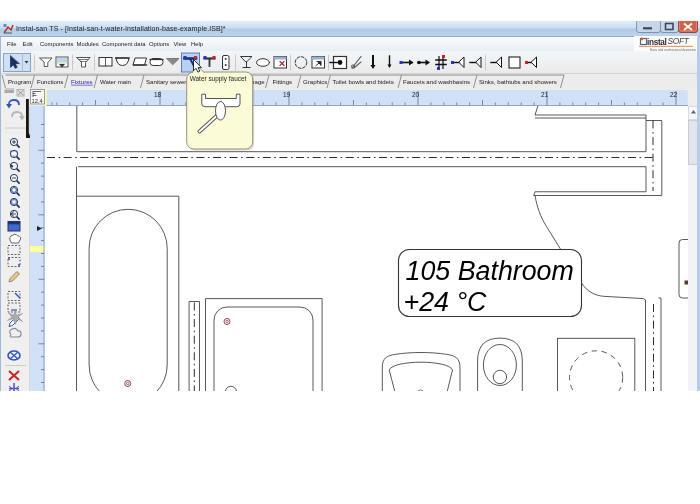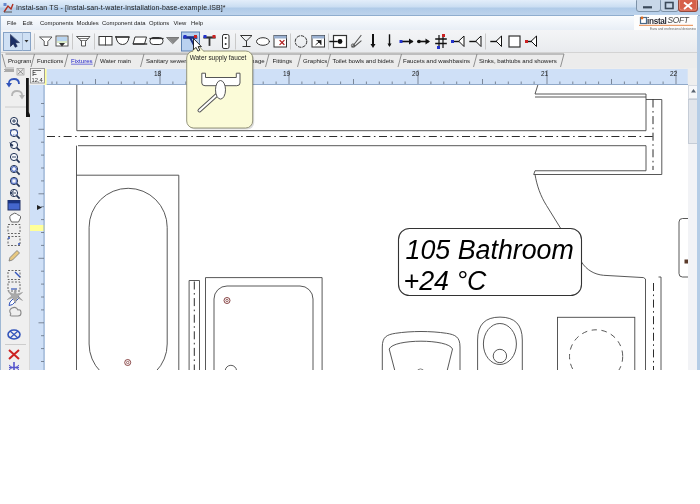--- a/index.html
+++ b/index.html
@@ -1,18 +1,18 @@
 <!DOCTYPE html>
 <html><head>
 <meta charset="utf-8">
 <style>
 * { margin:0; padding:0; box-sizing:border-box; }
 html,body { width:700px; height:504px; overflow:hidden; }
 body { font-family:"Liberation Sans", sans-serif; }
-#app { position:relative; width:700px; height:370px; background:#f0f0f0; overflow:hidden; }
+#app { position:relative; width:700px; height:370px; background:#f0f0f0; overflow:hidden;margin-top:21px; }
 .abs { position:absolute; }
 #titlebar { left:0; top:0; width:700px; height:16px;
   background:linear-gradient(180deg,#e3eefa 0%,#cbdef2 45%,#b0cbe8 55%,#bdd3ec 100%);
   border-bottom:1px solid #8fadce; }
 #titletext { left:16px; top:3.5px; font-size:7px; color:#1b1b1b; letter-spacing:0.1px; }
 #menubar { left:1px; top:16px; width:698px; height:14px;
   background:linear-gradient(180deg,#fafcfe 0%,#e8eef6 100%); }
 .menuitem { position:absolute; top:4px; font-size:5.9px; color:#222; }
 #logo { left:634px; top:16px; width:64px; height:14px; background:#fdfdfd; }
 #toolbar { left:1px; top:30px; width:698px; height:23px;

